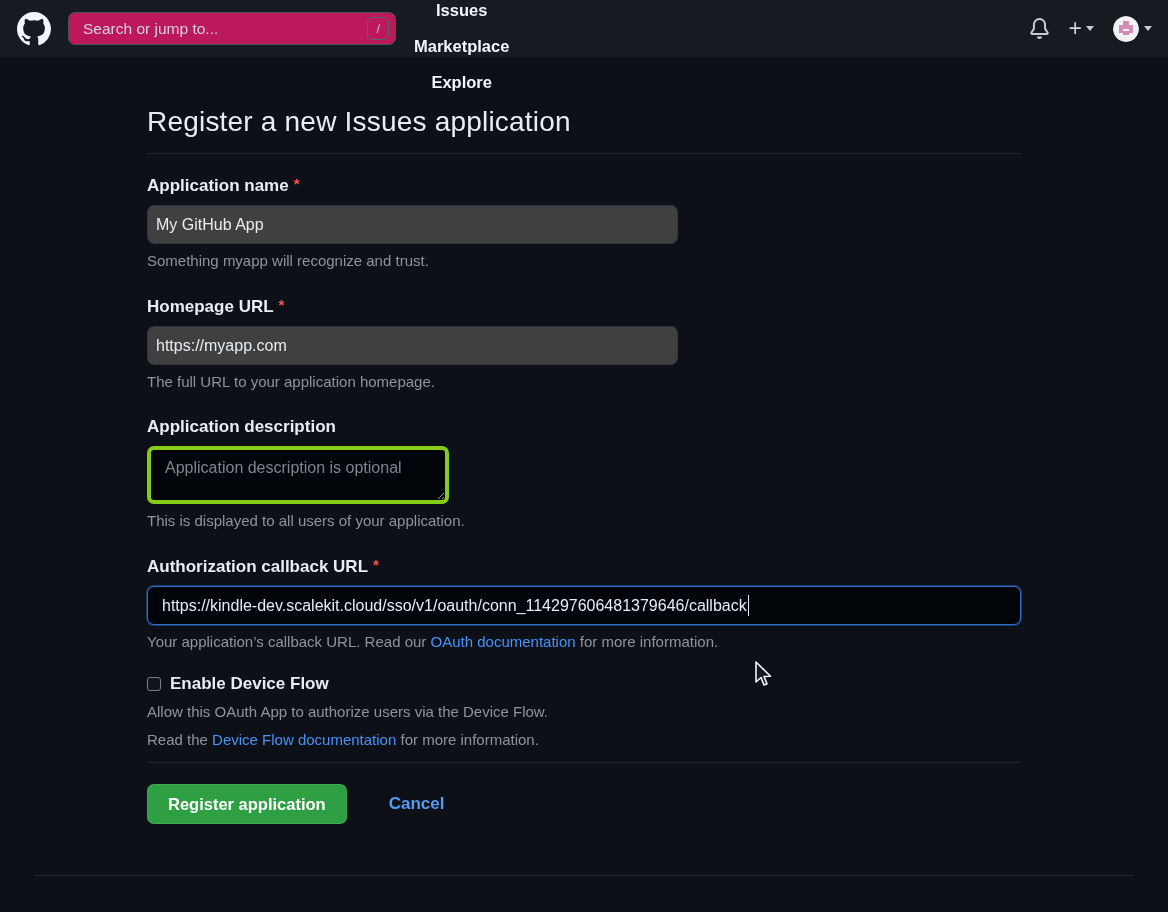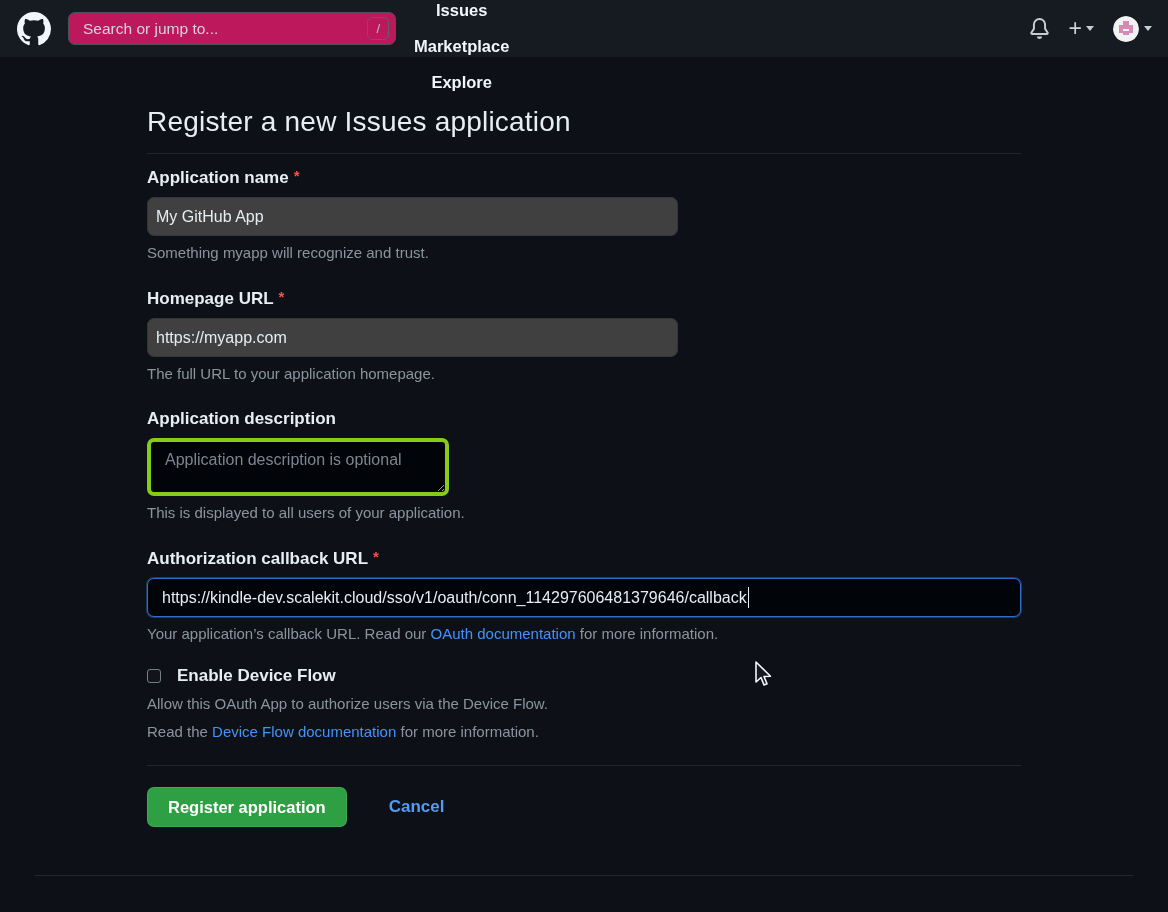--- a/index.html
+++ b/index.html
@@ -56,21 +56,21 @@
   .avatar-group { display:flex; align-items:center; gap:5px; cursor:pointer; }
   .avatar { width:26px; height:26px; border-radius:50%; overflow:hidden; display:block; }
 
   
   .main { width:874px; margin:0 auto; padding-top:49px; }
   h1.page-title {
     margin:0; font-size:28px; font-weight:400; color:#e6edf3;
     padding-bottom:15px; border-bottom:1px solid #21262d;
     letter-spacing:.2px;
   }
-  .form-group { margin-top:13px; margin-bottom:27px; }
+  .form-group { margin-top:21px; margin-bottom:27px; }
   .field-label {
     display:block; font-size:17px; font-weight:700; color:#e6edf3;
     margin-bottom:9px;
   }
   .required { color:#f85149; font-weight:700; margin-left:5px; font-size:15px; vertical-align:2px; }
   .text-input {
     display:block; width:531px; height:39px;
     background:#404040; color:#e6edf3;
     border:1px solid #30363d; border-radius:7px;
     padding:0 8px; font-size:16px; font-family:inherit;
@@ -94,34 +94,34 @@
     box-shadow:0 0 0 1px rgba(49,109,202,.45);
     display:flex; align-items:center;
     padding:7px 14px; font-size:16px; color:#e6edf3;
     white-space:nowrap; overflow:hidden; cursor:text;
   }
   .text-caret {
     display:inline-block; width:1.5px; height:21px;
     background:#e6edf3; margin-left:1px; flex:none;
   }
 
-  .checkbox-row { display:flex; align-items:center; gap:16px; margin-top:24px; }
+  .checkbox-row { display:flex; align-items:center; gap:9px; margin-top:24px; }
   .checkbox {
     appearance:none; -webkit-appearance:none;
     width:14px; height:14px; margin:0;
     background:#11151b;
     border:1px solid #767e86; border-radius:3px;
     cursor:pointer; flex:none;
   }
   .checkbox-label { font-size:17px; font-weight:700; color:#e6edf3; cursor:pointer; }
   .device-notes { margin-top:9px; }
   .device-notes .note { margin:0 0 11px; }
 
   .actions {
-    margin-top:25px; border-top:1px solid #21262d;
+    margin-top:14px; border-top:1px solid #21262d;
     padding-top:21px; display:flex; align-items:center; gap:42px;
   }
   .btn-primary {
     background:#2ea043; color:#ffffff;
     border:1px solid rgba(240,246,252,.1); border-radius:7px;
     font-size:16.5px; font-weight:700; font-family:inherit;
     padding:0 20px; height:40px; cursor:pointer;
   }
   .cancel-link { color:#539bf5; font-size:17px; font-weight:700; text-decoration:none; cursor:pointer; }
 

